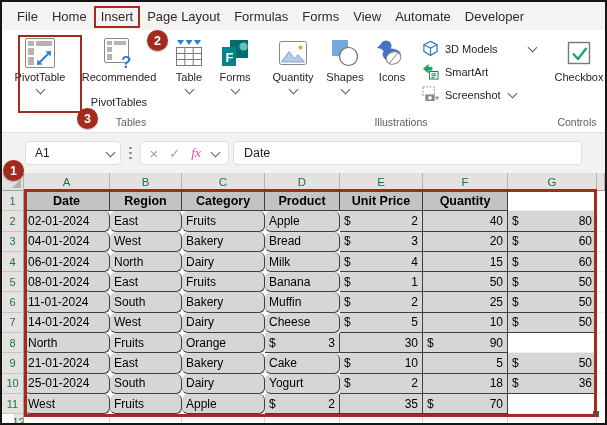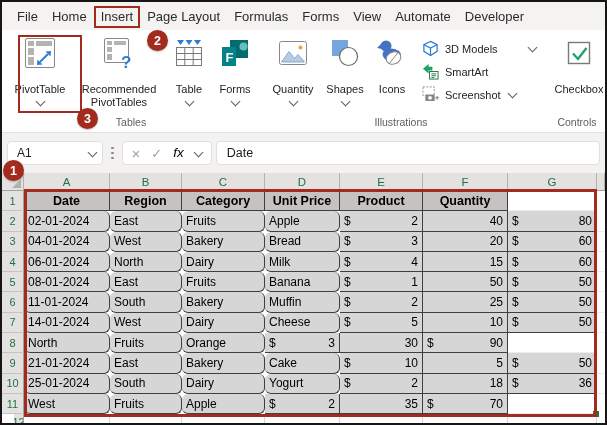--- a/index.html
+++ b/index.html
@@ -13,37 +13,37 @@
   .menubar{height:28px;background:#F5F3F2;display:flex;align-items:center;padding-left:8px;}
   .tab{font-size:13px;color:#2b2b2b;padding:0 7px;height:22px;line-height:22px;margin-top:2px;white-space:nowrap;}
   .tab.active{box-shadow:inset 0 0 0 2px var(--accent);}
   
   .ribbon{height:102px;background:#fff;display:flex;align-items:stretch;border-bottom:1px solid #E3E1DF;}
   .rgroup{display:flex;flex-direction:column;}
   .btnrow{flex:1;display:flex;align-items:flex-start;padding:5px 2px 0 6px;}
   .grouplabel{font-size:10.5px;color:#605E5C;text-align:center;padding-bottom:4px;}
   .vsep{width:1px;background:#D8D6D4;margin:6px 0;}
   .bigbtn{display:flex;flex-direction:column;align-items:center;font-size:11px;color:#252423;text-align:center;line-height:13px;padding-top:2px;}
-  .blabel{margin-top:14px;white-space:nowrap;}
+  .blabel{margin-top:2px;white-space:nowrap;}
   .chev{width:6px;height:6px;border-right:1.3px solid #605E5C;border-bottom:1.3px solid #605E5C;transform:rotate(45deg);display:inline-block;margin-top:2px;}
   .b-pivot{width:64px}.b-reco{width:94px}.b-table{width:46px}.b-forms{width:46px}
   .b-pict{width:54px}.b-shapes{width:50px}.b-icons{width:44px}.b-check{width:62px;margin:0 auto;}
   .smallstack{display:flex;flex-direction:column;gap:6px;padding-top:5px;margin-left:8px;width:118px;}
   .smallbtn{display:flex;align-items:center;gap:6px;font-size:11px;color:#252423;height:17px;}
   .smallbtn .chev{margin-left:auto;margin-right:4px;margin-top:-2px;}
   
-  .fbar{height:40px;background:#F3F2F1;display:flex;align-items:center;padding:0 5px;gap:4px;}
+  .fbar{height:40px;background:#F3F2F1;display:flex;align-items:center;padding:0 23px;gap:4px;}
   .namebox{width:96px;height:24px;background:#fff;border:1px solid #E1DFDD;border-radius:4px;display:flex;align-items:center;padding:0 6px 0 9px;font-size:12px;color:#1b1b1b;box-sizing:border-box;}
   .namebox .chev{margin-left:auto;margin-top:-2px;}
   .vdots{display:flex;flex-direction:column;gap:2.5px;margin:0 4px;}
   .vdots i{width:2.5px;height:2.5px;border-radius:50%;background:#8a8886;}
   .fxbox{height:24px;background:#fff;border:1px solid #E1DFDD;border-radius:4px;display:flex;align-items:center;gap:11px;padding:0 9px;box-sizing:border-box;}
   .fxbox .x{color:#A19F9D;font-size:15px;line-height:1;}
   .fxbox .ok{color:#A19F9D;font-size:13px;line-height:1;}
-  .fxbox .fx{font-family:Liberation Sans, sans-serif;font-style:italic;font-size:13.5px;color:#000000;line-height:1;}
+  .fxbox .fx{font-family:Liberation Serif, serif;font-style:italic;font-size:13.5px;color:#ec4899;line-height:1;}
   .fxbox .chev{margin-top:-2px;}
   .finput{flex:1;height:24px;background:#fff;border:1px solid #E1DFDD;border-radius:4px;display:flex;align-items:center;padding:0 10px;font-size:12.5px;color:#1b1b1b;box-sizing:border-box;}
   
   .sheet{position:relative;background:#fff;}
   .grow{display:grid;grid-template-columns:22px 86px 72px 83px 75px 83px 85px 89px 1fr;}
   .ch{background:#E4E2E0;color:var(--excel-green);font-size:11.5px;display:flex;align-items:center;justify-content:center;border-right:1px solid #B5B2AF;border-bottom:1px solid #A3A19F;}
   .corner{position:relative;}
   .corner::after{content:'';position:absolute;right:2px;bottom:2px;border-left:9px solid transparent;border-bottom:9px solid #B3B0AD;}
   .rn{background:#E4E2E0;color:var(--excel-green);font-size:11px;display:flex;align-items:center;justify-content:center;border-right:1px solid #A3A19F;border-bottom:1px solid #C6C4C2;overflow:hidden;}
   .c{background:#D6D6D6;border-right:1px solid #3F3F3F;border-bottom:1px solid #3F3F3F;display:flex;align-items:center;font-size:12px;color:#000;padding:0 4px;overflow:hidden;box-sizing:border-box;}
@@ -98,21 +98,21 @@
       <div class="bigbtn b-reco">
         <svg width="32" height="32" viewBox="0 0 32 32">
           <rect x="1.5" y="1.5" width="24" height="24" rx="1.5" fill="#fff" stroke="#8A8886"></rect>
           <rect x="4" y="4" width="5" height="4" fill="#B5B2AF"></rect>
           <rect x="11" y="4" width="12" height="4" fill="#B5B2AF"></rect>
           <rect x="4" y="10" width="5" height="5" fill="#B5B2AF"></rect>
           <rect x="4" y="17" width="5" height="6" fill="#B5B2AF"></rect>
           <text x="18" y="31" font-size="17" font-weight="bold" fill="#2B7CD3">?</text>
         </svg>
         <span class="blabel">Recommended</span>
-        <span class="blabel" style="margin-top:0">PivotTables</span>
+        <span class="blabel" style="margin-top:12px">PivotTables</span>
       </div>
       <div class="bigbtn b-table">
         <svg width="32" height="32" viewBox="0 0 32 32">
           <polygon points="4,3 11,3 7.5,8" fill="#2B7CD3"></polygon>
           <polygon points="12.5,3 19.5,3 16,8" fill="#2B7CD3"></polygon>
           <polygon points="21,3 28,3 24.5,8" fill="#2B7CD3"></polygon>
           <rect x="3.5" y="10.5" width="25" height="18" fill="#fff" stroke="#7A7977"></rect>
           <path d="M3.5 16.5 h25 M3.5 22.5 h25 M11.8 10.5 v18 M20.2 10.5 v18" stroke="#7A7977" fill="none"></path>
         </svg>
         <span class="blabel">Table</span>
@@ -242,22 +242,22 @@
       <div class="ch">E</div>
       <div class="ch">F</div>
       <div class="ch">G</div>
       <div class="ch"></div>
     </div>
     <div class="grow r1" style="height: 20.3px;">
       <div class="rn">1</div>
       <div class="c hcell">Date</div>
       <div class="c hcell">Region</div>
       <div class="c hcell">Category</div>
+      <div class="c hcell">Product</div>
       <div class="c hcell">Unit Price</div>
-      <div class="c hcell">Product</div>
       <div class="c hcell">Quantity</div>
       <div class="fill"></div>
     </div>
     <div class="grow" style="height: 20.3px;">
       <div class="rn">2</div>
       <div class="c left">02-01-2024</div>
       <div class="c left">East</div>
       <div class="c left">Fruits</div>
       <div class="c left">Apple</div>
       <div class="c money">

